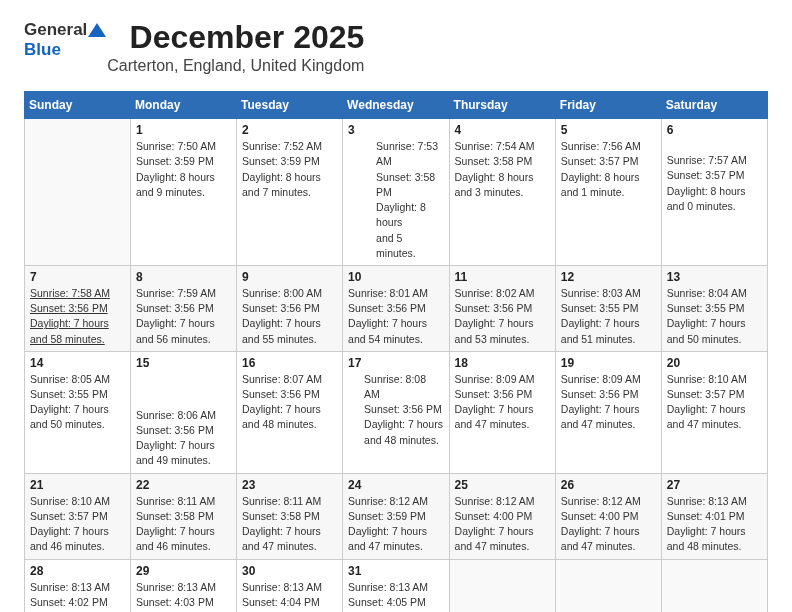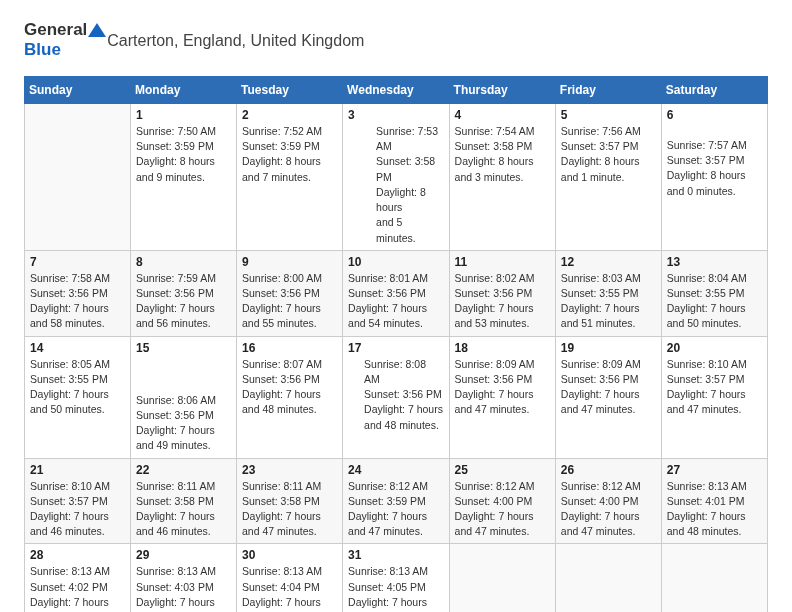--- a/index.html
+++ b/index.html
@@ -25,21 +25,21 @@
     }
     .main-title {
       font-size: 32px;
       font-weight: bold;
       color: #222;
       line-height: 1.1;
     }
     .subtitle {
       font-size: 16px;
       color: #444;
-      margin-top: 12px;
+      margin-top: 2px;
     }
     .calendar {
       width: 100%;
       border-collapse: collapse;
       font-size: 11px;
     }
     .calendar thead tr th {
       background-color: #2d6db5;
       color: #fff;
       padding: 6px 4px;
@@ -98,20 +98,21 @@
   <div class="logo">
     <div class="logo-wrapper">
       <span class="logo-text-general">General</span>
       <svg width="18" height="14" viewBox="0 0 18 14" style="margin: 0 1px 0 1px; vertical-align: middle;">
         <polygon points="0,14 9,0 18,14" fill="#1565c0"></polygon>
       </svg>
     </div>
     <span class="logo-text-blue">Blue</span>
   </div>
   <div class="title-section">
+    <div class="main-title">December 2025</div>
     <div class="subtitle">Carterton, England, United Kingdom</div>
   </div>
 </div>
 
 <table class="calendar">
   <thead>
     <tr>
     <th>Sunday</th>
         <th>Monday</th>
         <th>Tuesday</th>
@@ -163,21 +164,21 @@
           <div class="day-number">6</div>
           <div class="day-info" style="white-space: pre-line; margin-top: 16px;">Sunrise: 7:57 AM
 Sunset: 3:57 PM
 Daylight: 8 hours
 and 0 minutes.</div>
         </td>
       </tr>
       <tr>
         <td>
           <div class="day-number">7</div>
-          <div class="day-info" style="white-space: pre-line;">Sunrise: 7:58 AM
+          <div class="day-info" style="white-space: pre-line; text-decoration: underline;">Sunrise: 7:58 AM
 Sunset: 3:56 PM
 Daylight: 7 hours
 and 58 minutes.</div>
         </td>
         <td>
           <div class="day-number">8</div>
           <div class="day-info" style="white-space: pre-line;">Sunrise: 7:59 AM
 Sunset: 3:56 PM
 Daylight: 7 hours
 and 56 minutes.</div>

